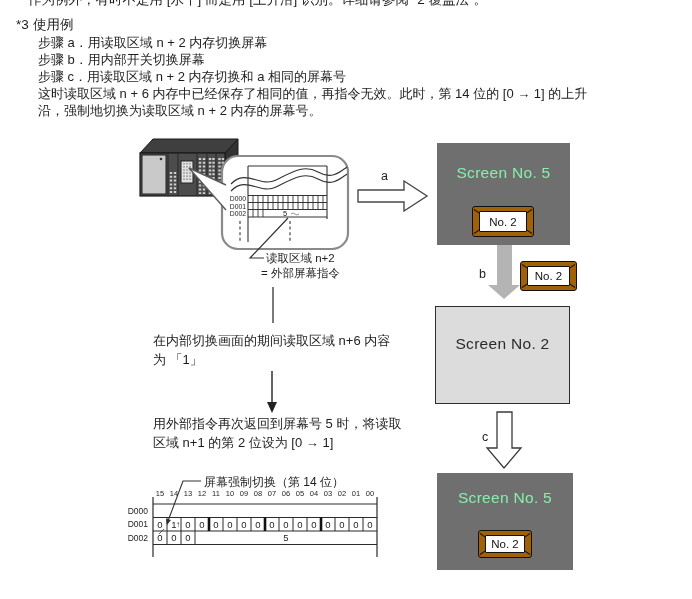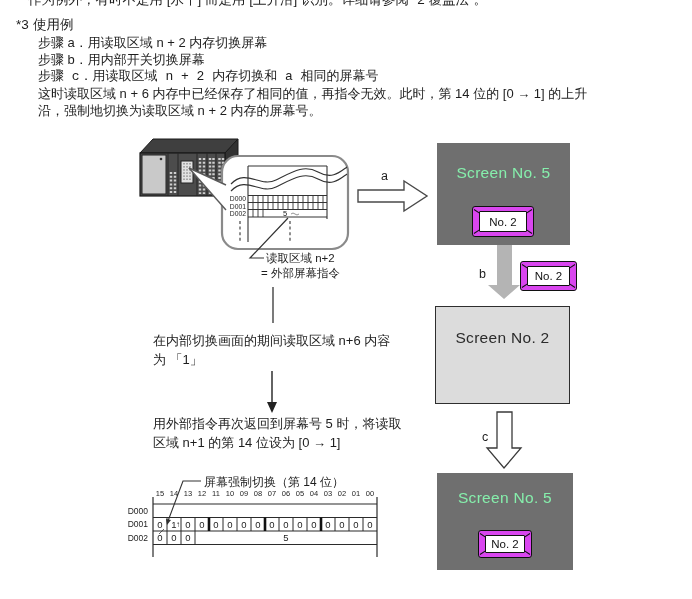--- a/index.html
+++ b/index.html
@@ -8,36 +8,36 @@
     overflow:hidden;color:#1d1d1d;
     font-family:"Liberation Sans","DejaVu Sans",sans-serif;
   }
   .abs{position:absolute;}
   .txt{font-size:13px;line-height:17px;white-space:nowrap;color:#1d1d1d;}
   .clip-line{top:-9px;left:28px;font-size:13.5px;}
   .fn-row{top:16px;left:16px;font-size:13.5px;}
   .fn-row .mk{display:inline-block;width:17px;}
   .step0{top:34px;left:38px;}
   .step1{top:51px;left:38px;}
-  .step2{top:68px;left:38px;font-family:Liberation Mono, monospace;}
+  .step2{top:68px;left:38px;}
   .para0{top:85px;left:38px;}
   .para1{top:102px;left:38px;}
   .note{left:153px;line-height:19px;font-size:13px;}
   .note1{top:331px;}
   .note2{top:414px;}
   svg text{font-family:"Liberation Sans","DejaVu Sans",sans-serif;fill:#1d1d1d;}
   
   .screen{position:absolute;box-sizing:border-box;}
   .screen-dark{background:#6f6f6f;}
   .screen-light{background:#dcdcdc;border:1.5px solid #2e2e2e;}
   .screen-title{position:absolute;width:100%;text-align:center;font-size:15.5px;letter-spacing:.3px;}
   .screen-dark .screen-title{color:#86efac;}
   .screen-light .screen-title{color:#2b2b2b;}
   
-  .keycap{position:absolute;box-sizing:border-box;background:#d946ef;border:1.6px solid #101010;border-radius:3px;padding-left:44px;}
+  .keycap{position:absolute;box-sizing:border-box;background:#a16207;border:1.6px solid #101010;border-radius:3px;padding-left:44px;}
   .keycap-face{position:absolute;inset:4px 6px;border:1.2px solid #101010;border-radius:1px;
     display:flex;align-items:center;justify-content:center;font-size:11.5px;color:#111;background:#fff;white-space:nowrap;}
   .kd{position:absolute;width:7px;height:1.1px;background:#101010;}
   .kd-tl{top:2px;left:1px;transform:rotate(33deg);transform-origin:left center;}
   .kd-tr{top:2px;right:1px;transform:rotate(-33deg);transform-origin:right center;}
   .kd-bl{bottom:2px;left:1px;transform:rotate(-33deg);transform-origin:left center;}
   .kd-br{bottom:2px;right:1px;transform:rotate(33deg);transform-origin:right center;}
 </style>
 </head>
 <body>
@@ -181,21 +181,21 @@
       </g>
     </g>
   </svg>
 
   <div class="abs txt note note1">
     <div>在内部切换画面的期间读取区域 n+6 内容</div>
     <div>为 「1」</div>
   </div>
   <div class="abs txt note note2">
     <div>用外部指令再次返回到屏幕号 5 时，将读取</div>
-    <div>区域 n+1 的第 14 位设为 [0 → 1]</div>
+    <div>区域 n+1 的第 2 位设为 [0 → 1]</div>
   </div>
 
   <div class="screen screen-dark" style="left:437px;top:143px;width:133px;height:102px;">
     <div class="screen-title" style="top:21px;">Screen No. 5</div>
     <div class="keycap" style="left:35px;top:63px;width:62px;height:31px;">
       <div class="keycap-face">No. 2</div>
       <i class="kd kd-tl"></i>
         <i class="kd kd-tr"></i>
         <i class="kd kd-bl"></i>
         <i class="kd kd-br"></i>
@@ -204,21 +204,21 @@
 
   <div class="keycap" style="left:520px;top:261px;width:57px;height:30px;">
     <div class="keycap-face">No. 2</div>
     <i class="kd kd-tl"></i>
       <i class="kd kd-tr"></i>
       <i class="kd kd-bl"></i>
       <i class="kd kd-br"></i>
   </div>
 
   <div class="screen screen-light" style="left:435px;top:306px;width:135px;height:98px;">
-    <div class="screen-title" style="top:22px;text-align:center;">Screen No. 2</div>
+    <div class="screen-title" style="top:28px;text-align:center;">Screen No. 2</div>
   </div>
 
   <div class="screen screen-dark" style="left:437px;top:473px;width:136px;height:97px;">
     <div class="screen-title" style="top:16px;">Screen No. 5</div>
     <div class="keycap" style="left:41px;top:57px;width:54px;height:28px;">
       <div class="keycap-face">No. 2</div>
       <i class="kd kd-tl"></i>
         <i class="kd kd-tr"></i>
         <i class="kd kd-bl"></i>
         <i class="kd kd-br"></i>

